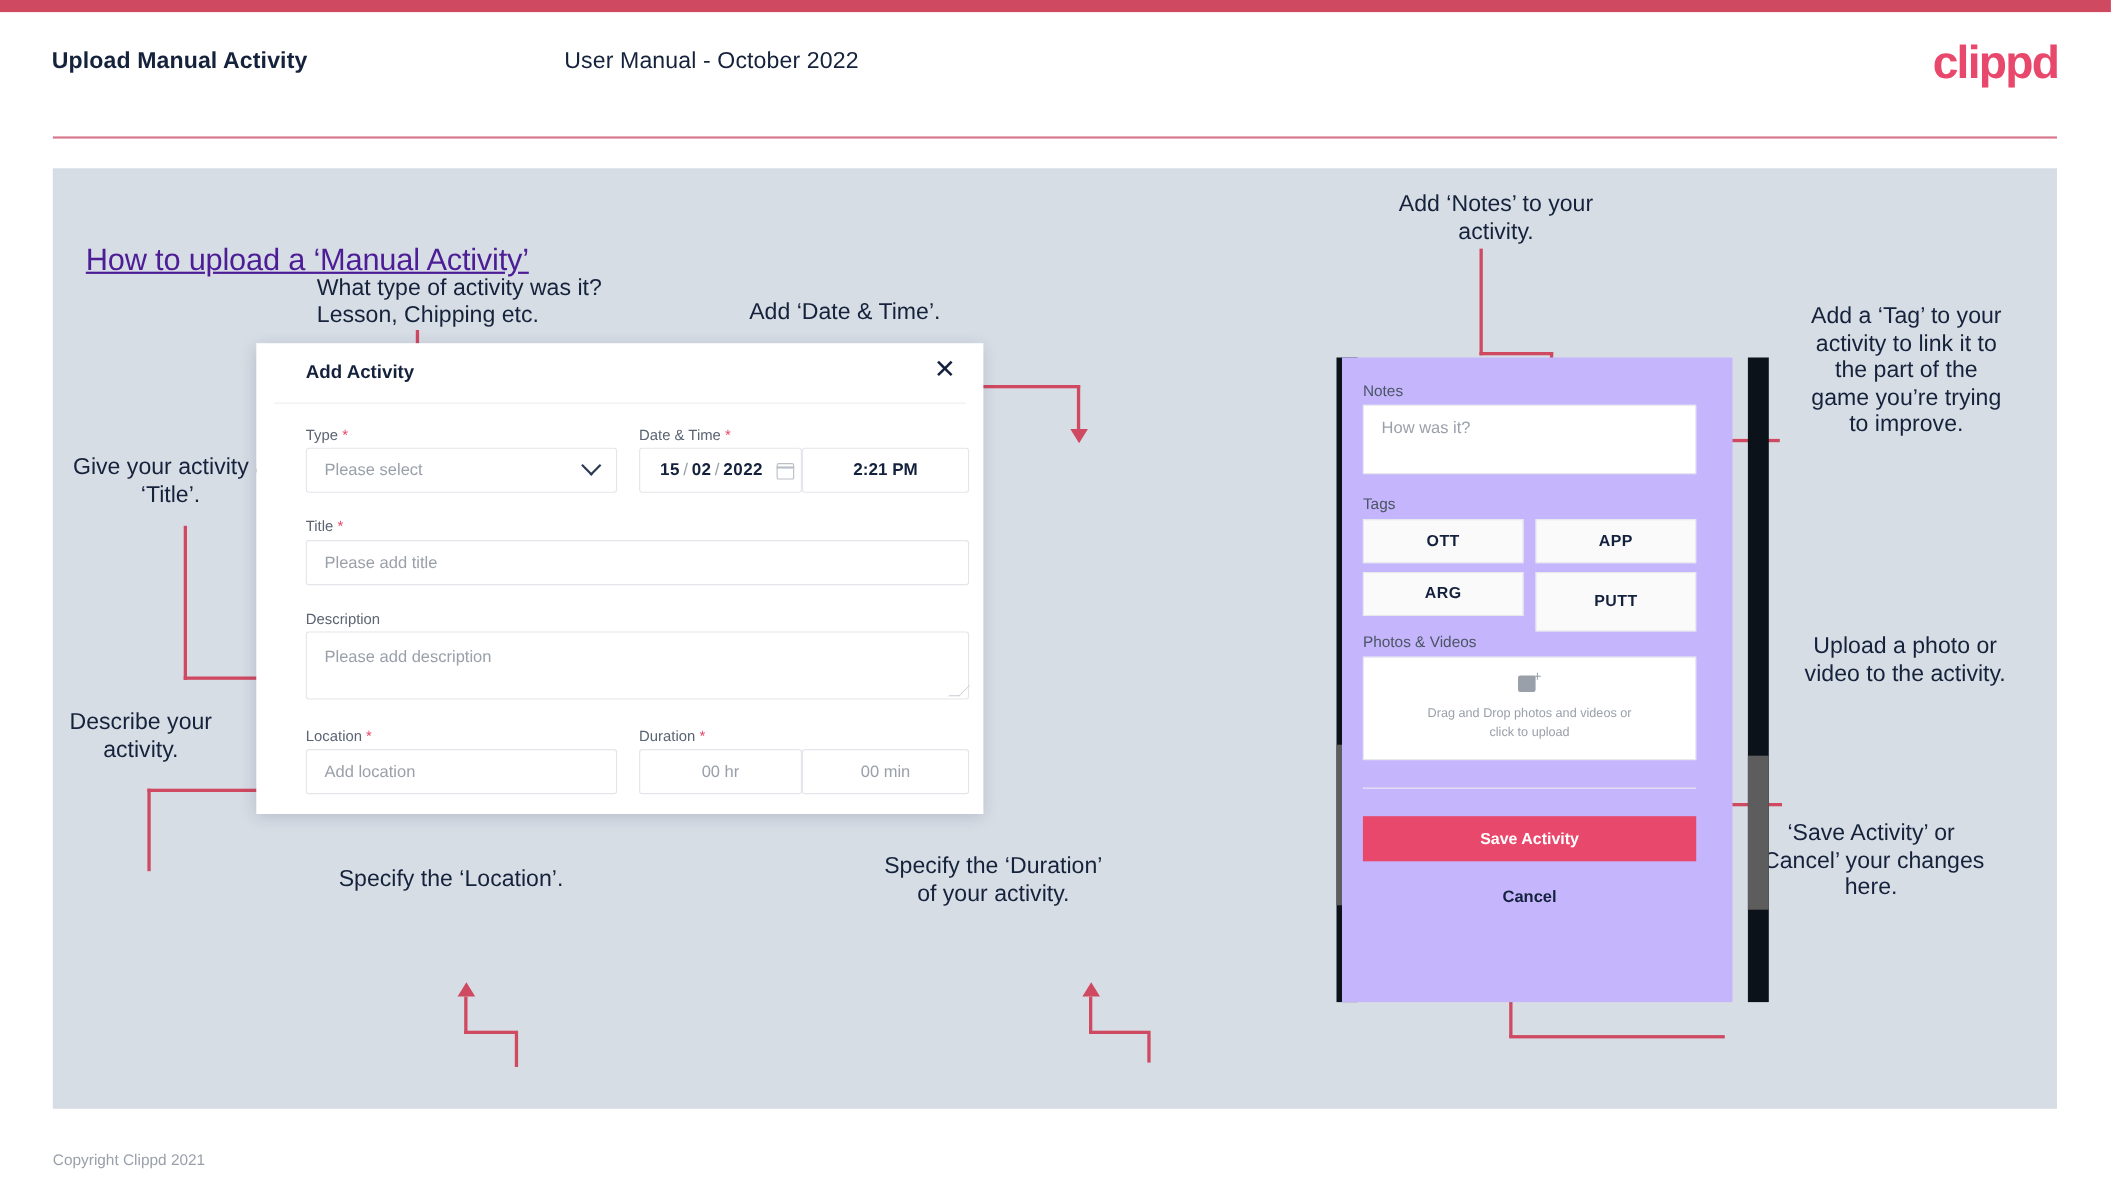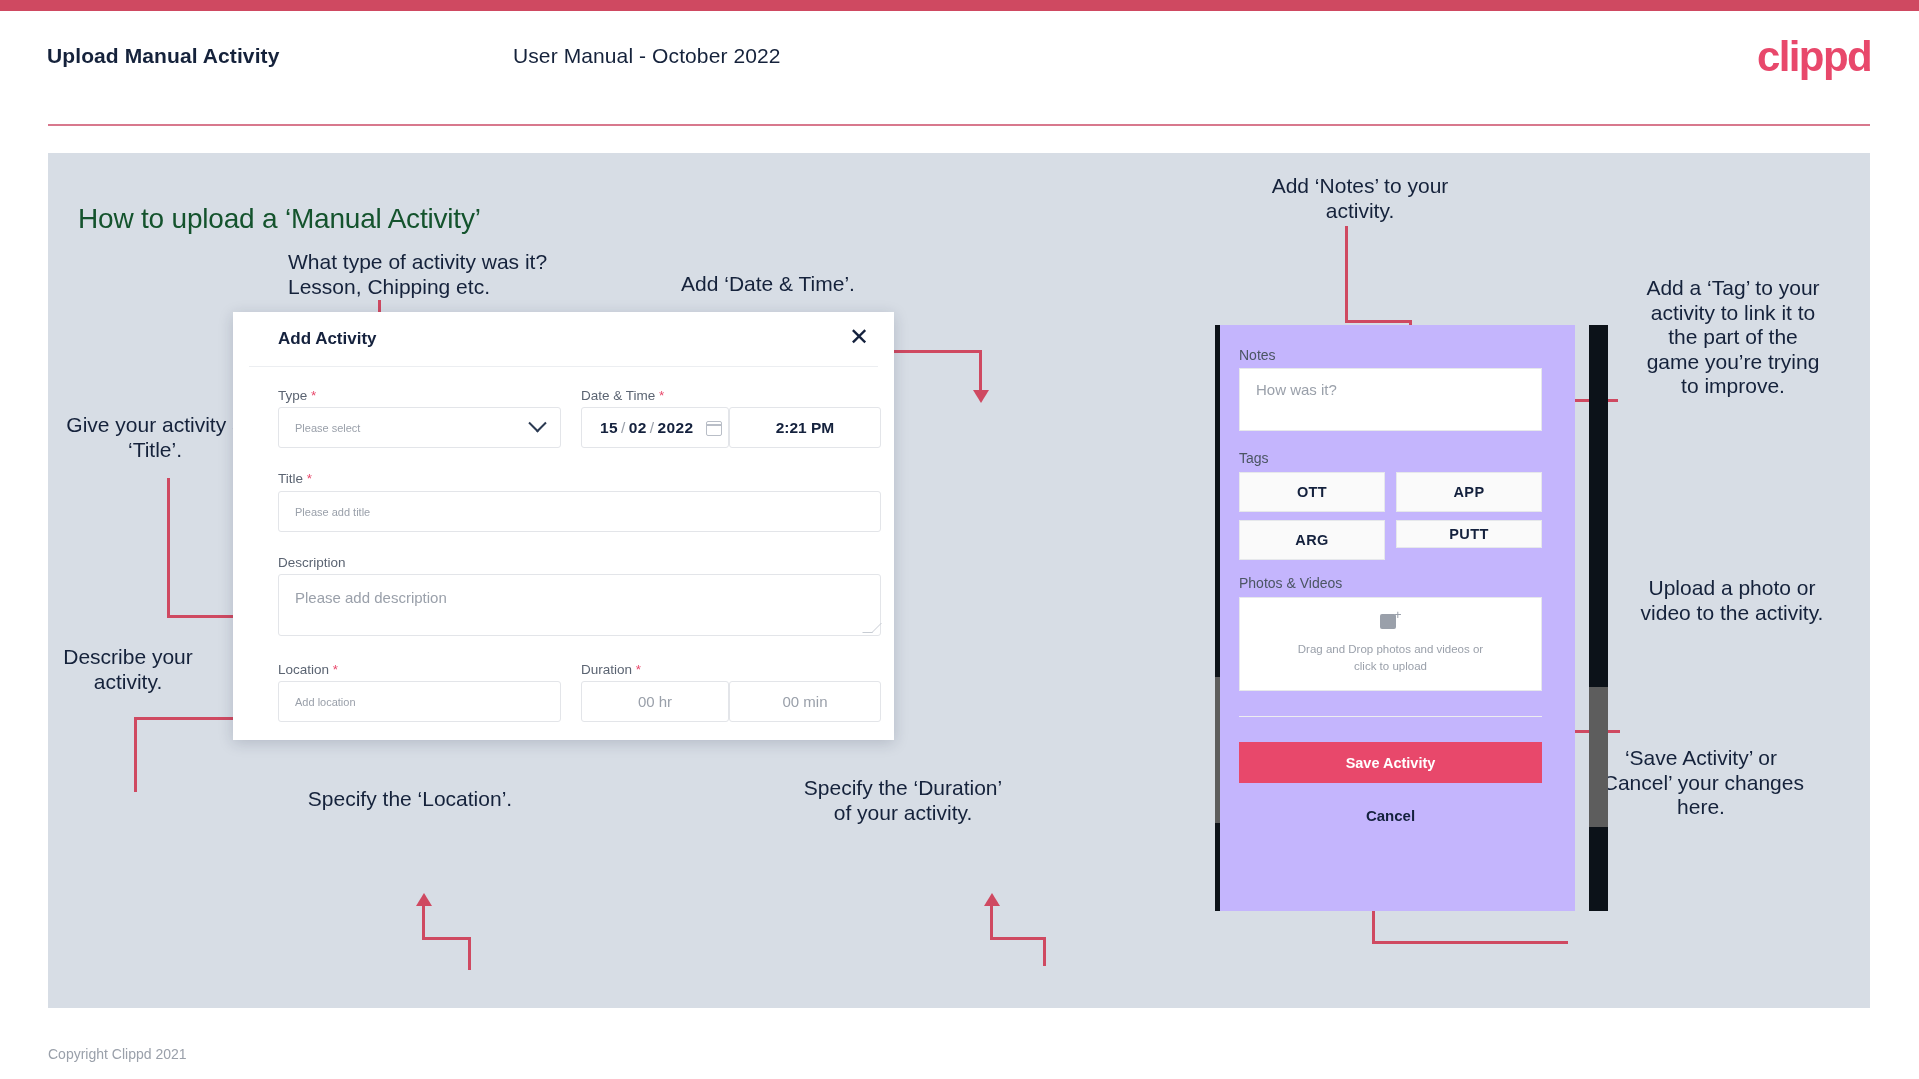--- a/index.html
+++ b/index.html
@@ -39,22 +39,22 @@
   
   .slide {
     position: absolute; left: 48px; top: 153px; width: 1822px; height: 855px;
     background: #d7dde5;
   }
   .slide-title {
     position: absolute; left: 30px; top: 24px;
     font-size: 31px; font-weight: 700; color: #14213d; letter-spacing: -.2px;
   }
   .slide-subtitle {
-    position: absolute; left: 30px; top: 50px;
-    font-size: 28px; font-weight: 400; color: #14532d; letter-spacing: -.2px;
+    position: absolute; left: 30px; top: 67px;
+    font-size: 28px; font-weight: 400; color: #4c1d95; letter-spacing: -.2px; text-decoration: underline;
   }
 
   
   .anno {
     position: absolute; color: #15223b; font-size: 21px; line-height: 1.17;
     font-weight: 500;
   }
   .anno.center { text-align: center; }
   .anno.left   { text-align: left; }
 
@@ -90,21 +90,21 @@
     position: absolute; left: 16px; top: 54px; width: 629px; height: 1px; background: #eceef1;
   }
 
   .fld-label {
     position: absolute; font-size: 13.5px; color: #5b6472; font-weight: 400;
   }
   .req { color: #e8486b; font-size: 13.5px; }
   .inp {
     position: absolute; background: #fff; border: 1px solid #e3e5e9;
     border-radius: 3px; display: flex; align-items: center;
-    font-size: 11px; color: #9aa0aa;
+    font-size: 15px; color: #9aa0aa;
   }
   .inp .val { padding-left: 16px; }
   .inp.sel { justify-content: space-between; }
   .chev {
     margin-right: 16px; width: 13px; height: 13px;
     border-right: 2px solid #2b3a52; border-bottom: 2px solid #2b3a52;
     transform: rotate(45deg) translate(-3px,-3px);
   }
   .date-box {
     position: absolute; border: 1px solid #e3e5e9; background: #fff; border-radius: 3px;
@@ -359,21 +359,21 @@
       <div class="p-label" style="left:19px; top:125px;">Tags</div>
       <div class="tag-btn" style="left:19px; top:147px; width:146px; height:40px;">
         <span>OTT</span>
       </div>
       <div class="tag-btn" style="left:176px; top:147px; width:146px; height:40px;">
         <span>APP</span>
       </div>
       <div class="tag-btn" style="left:19px; top:195px; width:146px; height:40px;">
         <span>ARG</span>
       </div>
-      <div class="tag-btn" style="left:176px; top:195px; width:146px; height:28px;align-items:center;">
+      <div class="tag-btn" style="left:176px; top:195px; width:146px; height:54px;align-items:center;">
         <span>PUTT</span>
       </div>
 
       <div class="p-label" style="left:19px; top:250px;">Photos &amp; Videos</div>
       <div class="drop-zone" style="left:19px; top:272px; width:303px; height:94px;">
         <span class="dz-icon"></span>
         <span class="dz-text">Drag and Drop photos and videos or</span>
         <span class="dz-text">click to upload</span>
       </div>
 

